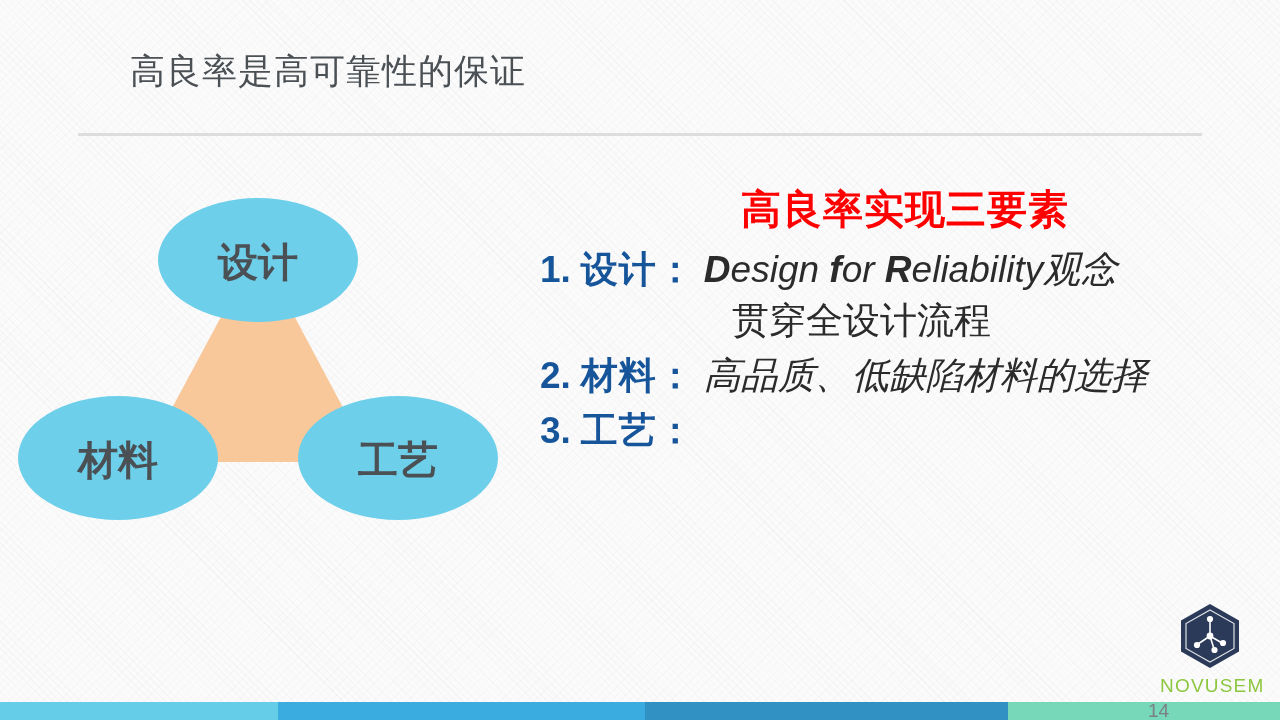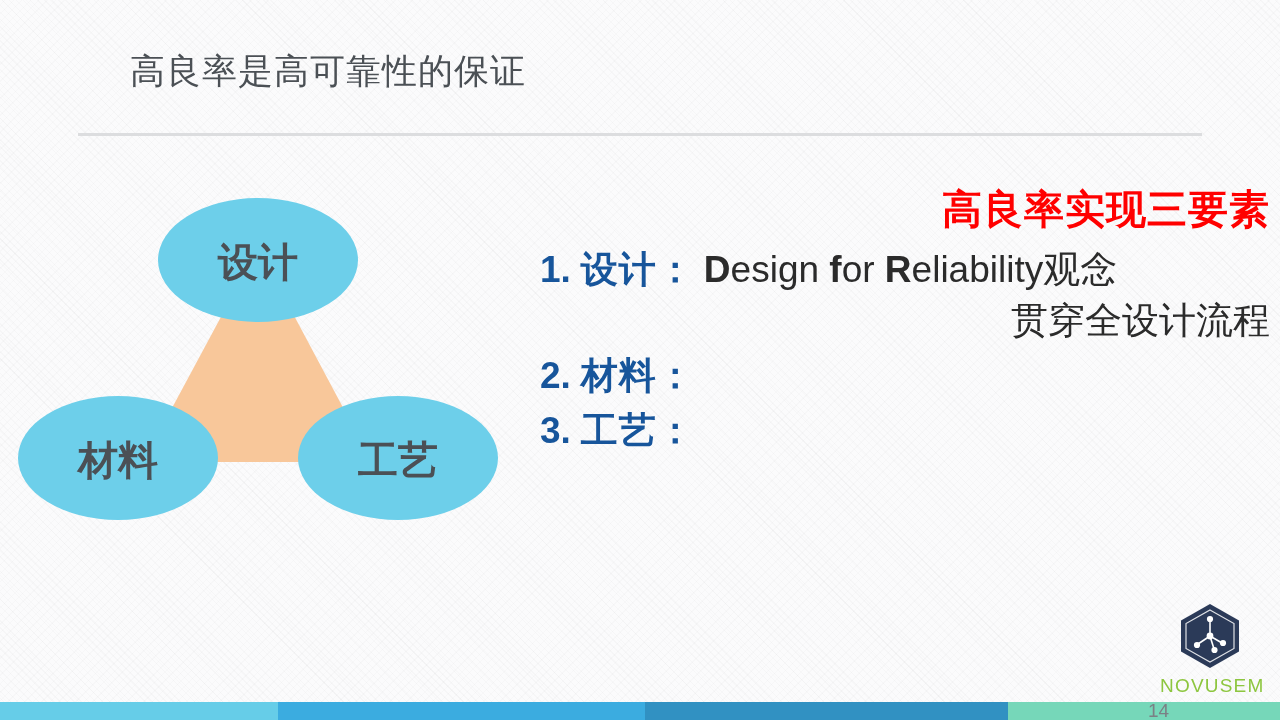--- a/index.html
+++ b/index.html
@@ -77,21 +77,21 @@
   }
 
   
   #content {
     position: absolute;
     left: 540px;
     top: 186px;
     width: 730px;
   }
   #content-heading {
-    text-align: right;
+    text-align: center;
     color: #ff0000;
     font-weight: 700;
     font-size: 40px;
     line-height: 1.15;
     letter-spacing: 1px;
     margin-bottom: 12px;
   }
   .list-item {
     display: flex;
     align-items: baseline;
@@ -112,29 +112,29 @@
     letter-spacing: 1px;
   }
   .item-colon {
     color: #17559b;
     font-weight: 700;
     margin-right: 10px;
   }
   .item-val {
     color: #2b2b2b;
     font-weight: 400;
+    font-style: italic;
   }
   .item-val b { font-weight: 700; }
   .item-cont {
     font-size: 37px;
     line-height: 1.38;
     color: #2b2b2b;
     padding-left: 192px;
     white-space: nowrap;
-    text-align: right;
   }
 
   
   #logo {
     position: absolute;
     left: 1160px;
     top: 602px;
     width: 100px;
     text-align: center;
   }
@@ -204,20 +204,21 @@
       <span class="item-key">设计</span>
       <span class="item-colon">：</span>
       <span class="item-val"><b>D</b><span>esign </span><b>f</b><span>or </span><b>R</b><span>eliability观念</span></span>
     </div>
     <div class="item-cont">贯穿全设计流程</div>
 
     <div class="list-item">
       <span class="item-num">2.</span>
       <span class="item-key">材料</span>
       <span class="item-colon">：</span>
+      <span class="item-val">高品质、低缺陷材料的选择</span>
     </div>
 
     <div class="list-item">
       <span class="item-num">3.</span>
       <span class="item-key">工艺</span>
       <span class="item-colon">：</span>
     </div>
 
   </div>
 

